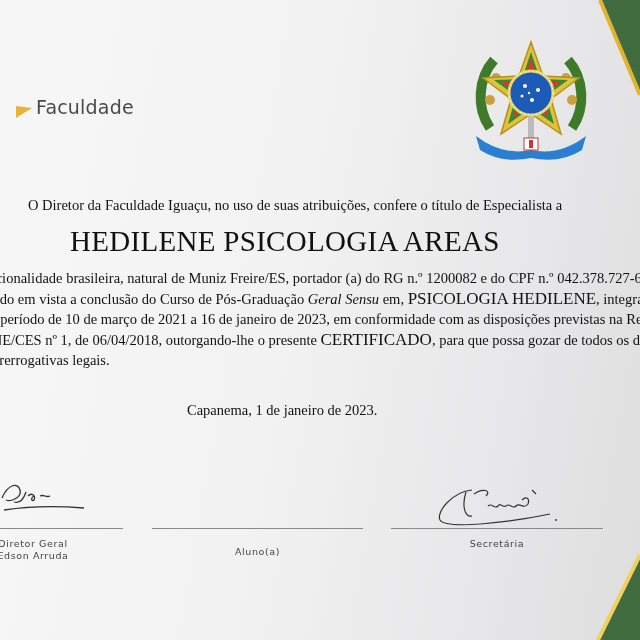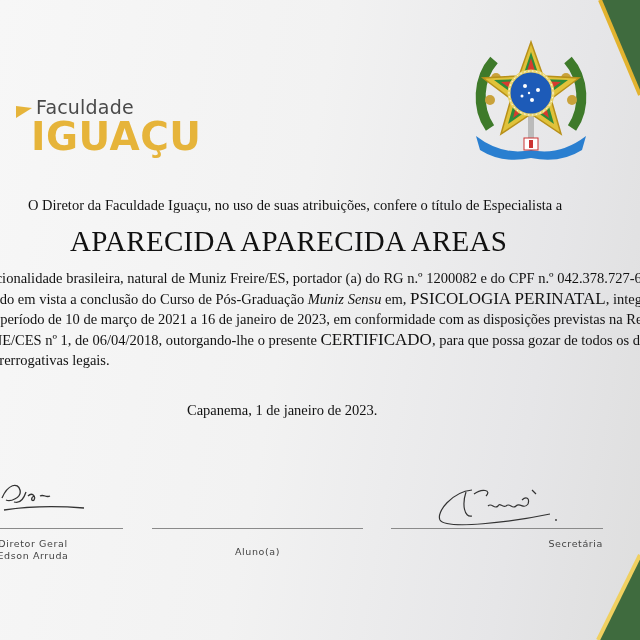--- a/index.html
+++ b/index.html
@@ -34,21 +34,20 @@
   <line x1="600" y1="0" x2="640" y2="95" stroke="#e2b32f" stroke-width="4"></line>
   <polygon points="640,555 640,640 598,640" fill="#3f6b3e"></polygon>
   <line x1="640" y1="555" x2="598" y2="640" stroke="#f0d060" stroke-width="4"></line>
 </svg>
 
 <div class="logo">
   <svg class="logo-swoosh" width="20" height="20" viewBox="0 0 20 20">
     <path d="M0,2 L16,4 L0,14 Z" fill="#e6b43a"></path>
   </svg>
   <div class="logo-small">Faculdade</div>
-  <div class="logo-big">IGUAÇU</div>
 </div>
 
 <svg class="coat" viewBox="0 0 118 126">
 
   <path d="M18,90 C4,70 6,40 22,22" stroke="#3e7a2a" stroke-width="10" fill="none"></path>
   <path d="M100,90 C114,70 112,40 96,22" stroke="#3e7a2a" stroke-width="10" fill="none"></path>
   <circle cx="24" cy="40" r="5" fill="#c9a23b"></circle>
     <circle cx="94" cy="40" r="5" fill="#c9a23b"></circle>
   <circle cx="18" cy="62" r="5" fill="#c9a23b"></circle>
     <circle cx="100" cy="62" r="5" fill="#c9a23b"></circle>
@@ -69,25 +68,25 @@
 
   <path d="M4,98 Q30,118 59,112 Q88,118 114,98 L110,112 Q88,126 59,120 Q30,126 8,112 Z" fill="#2a7fd0"></path>
   <rect x="52" y="100" width="14" height="12" fill="#fff" stroke="#c33" stroke-width="1"></rect>
   <rect x="57" y="102" width="4" height="8" fill="#c33"></rect>
 </svg>
 
 <div class="intro">
   <span>O Diretor da Faculdade Iguaçu, no uso de suas atribuições, confere o título de Especialista a</span>
 </div>
 
-<div class="name">APARECIDA APARECIDA AREAS</div>
+<div class="name">HEDILENE PSICOLOGIA AREAS</div>
 
 <div class="body">
   <div><span>nacionalidade brasileira, natural de Muniz Freire/ES, portador (a) do RG n.º 1200082 e do CPF n.º 042.378.727-69,</span></div>
-  <div><span>tendo em vista a conclusão do Curso de Pós-Graduação </span><i>Muniz Sensu</i><span> em, </span><span class="big">PSICOLOGIA PERINATAL</span><span>, integralizado</span></div>
+  <div><span>tendo em vista a conclusão do Curso de Pós-Graduação </span><i>Geral Sensu</i><span> em, </span><span class="big">PSICOLOGIA HEDILENE</span><span>, integralizado</span></div>
   <div><span>no período de 10 de março de 2021 a 16 de janeiro de 2023, em conformidade com as disposições previstas na Resolução</span></div>
   <div><span>CNE/CES nº 1, de 06/04/2018, outorgando-lhe o presente </span><span class="big">CERTIFICADO</span><span>, para que possa gozar de todos os direitos</span></div>
   <div><span>e prerrogativas legais.</span></div>
 </div>
 
 <div class="place">Capanema, 1 de janeiro de 2023.</div>
 
 <svg class="sig" style="left:0;top:478px;" width="90" height="40" viewBox="0 0 90 40">
   <path d="M2,20 C8,6 18,4 20,12 C22,20 10,24 6,22 M14,24 C20,26 24,20 26,14 M28,18 C32,14 36,18 34,22 C32,24 30,20 34,18 M40,18 C44,16 46,20 50,18 M4,32 C30,28 60,28 84,30" stroke="#333" stroke-width="1.3" fill="none"></path>
 </svg>
@@ -100,15 +99,15 @@
 <div class="sig-line" style="left:152px;width:211px;"></div>
 <div class="sig-label" style="left:152px;top:538px;width:211px;margin-top:8px;">
   <div>Aluno(a)</div>
 </div>
 
 <svg class="sig" style="left:432px;top:484px;" width="130" height="46" viewBox="0 0 130 46">
   <path d="M40,6 C20,8 4,28 8,36 C14,46 80,38 118,30 M34,8 C30,20 32,34 40,32 M42,10 C50,4 60,6 54,12 M56,22 C60,18 62,26 66,22 C68,18 70,24 74,22 C78,18 80,26 84,22 C88,18 92,26 96,20 C98,14 94,12 90,16 M100,6 L104,10" stroke="#333" stroke-width="1.2" fill="none"></path>
   <circle cx="124" cy="36" r="0.9" fill="#333"></circle>
 </svg>
 <div class="sig-line" style="left:391px;width:212px;"></div>
-<div class="sig-label" style="left:391px;top:538px;width:212px;text-align:right;">
+<div class="sig-label" style="left:391px;top:538px;width:212px;">
   <div>Secretária</div>
 </div>
 
 </body></html>

